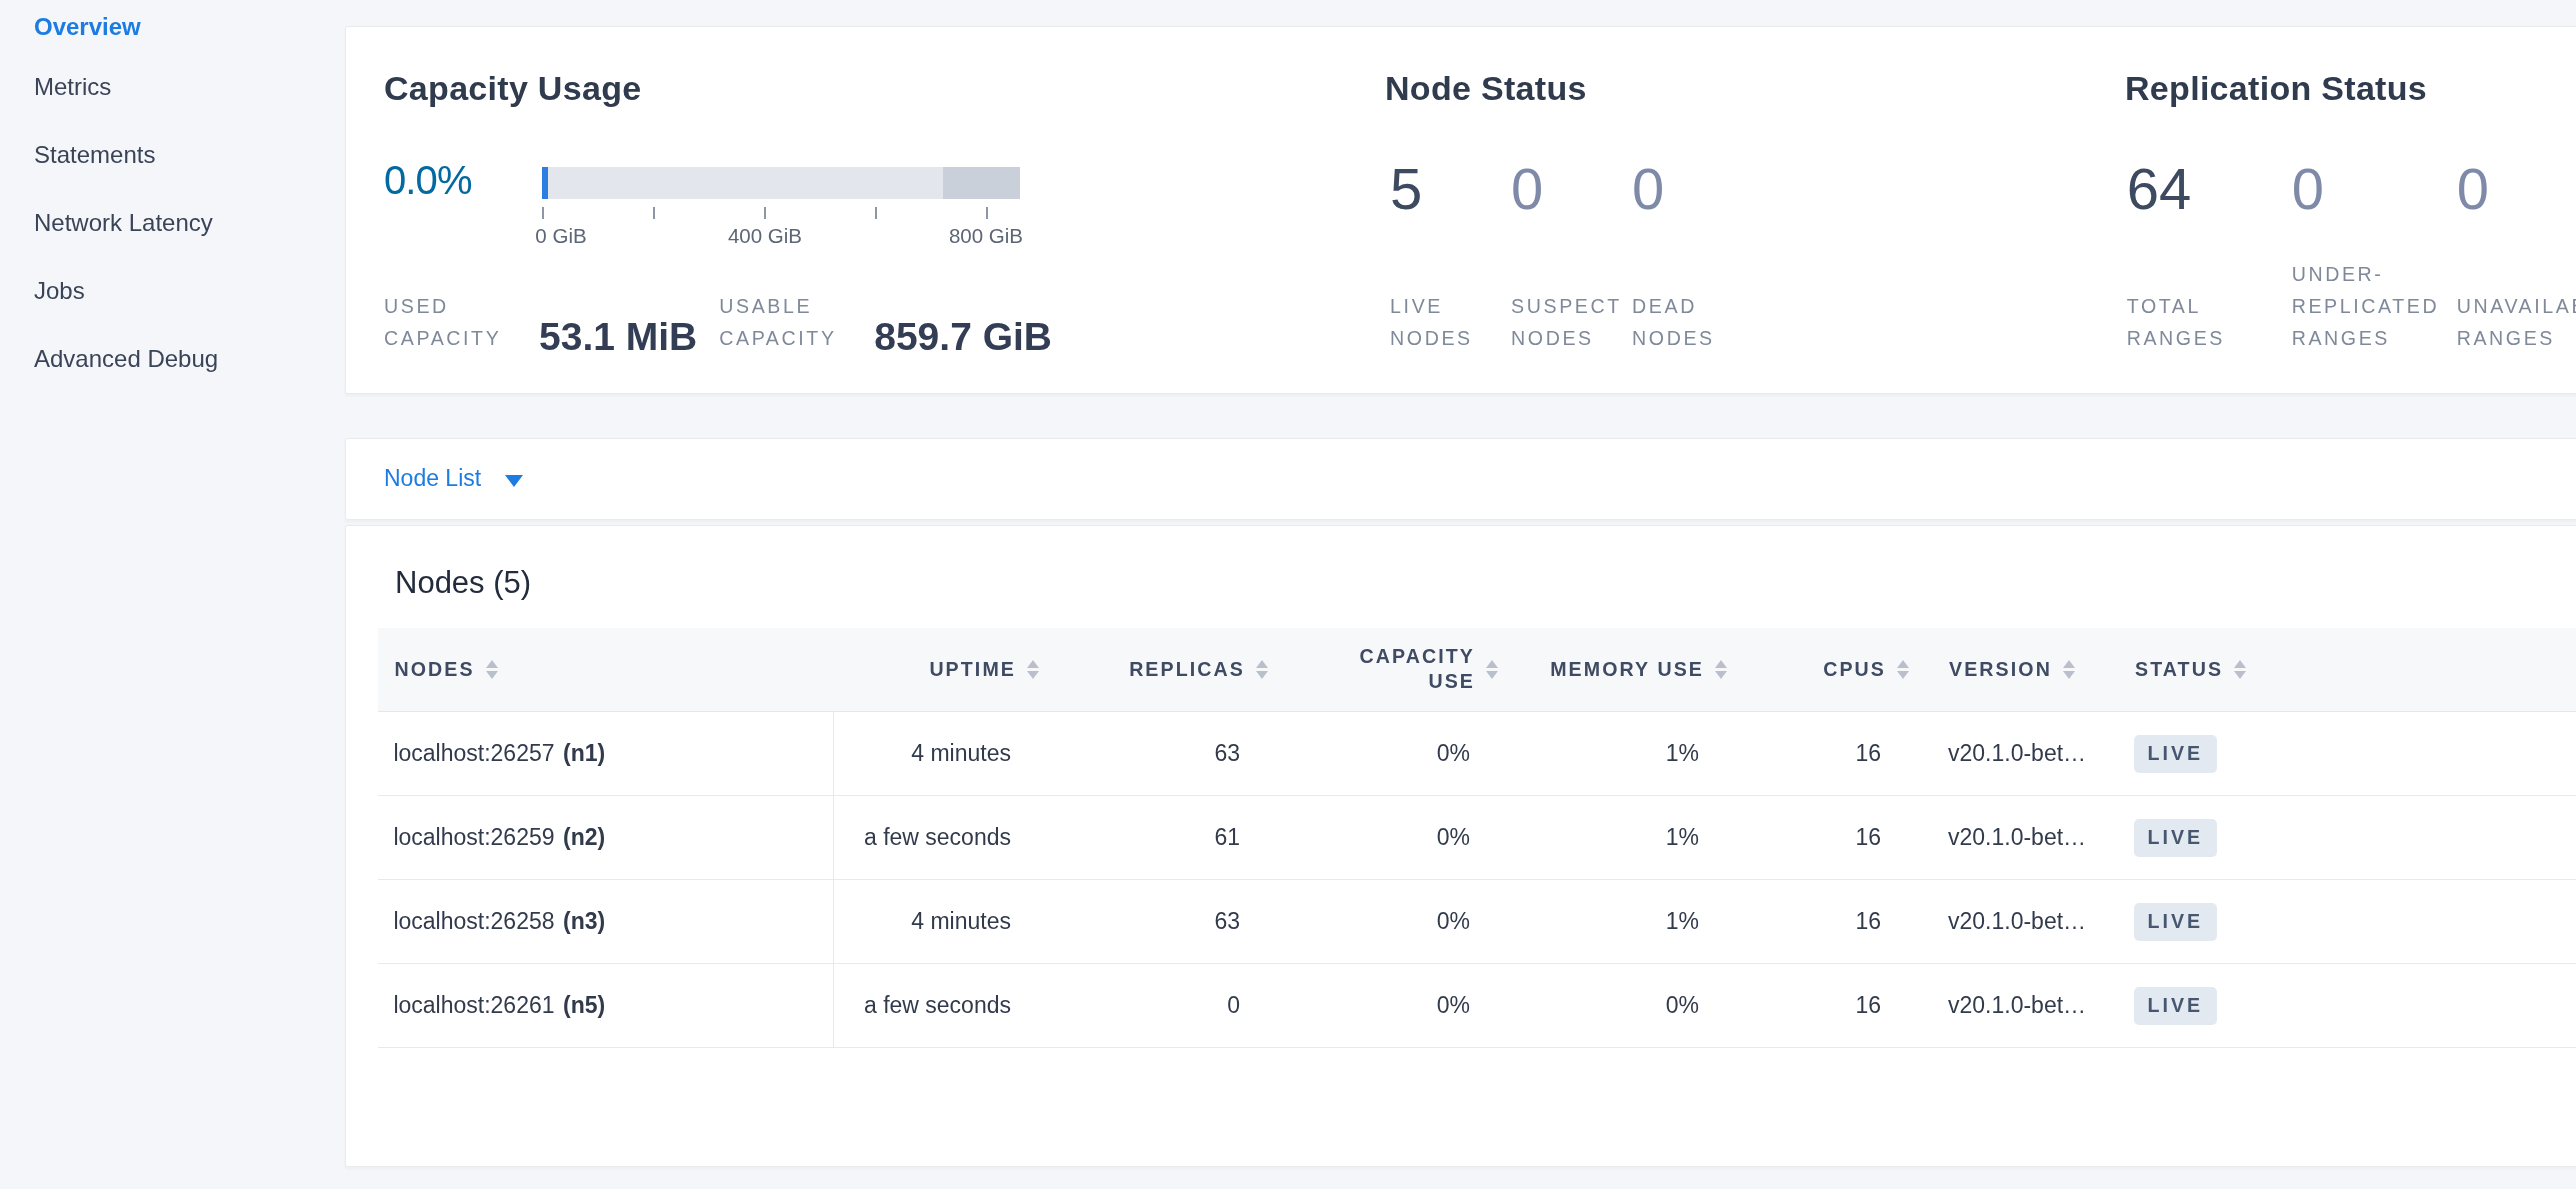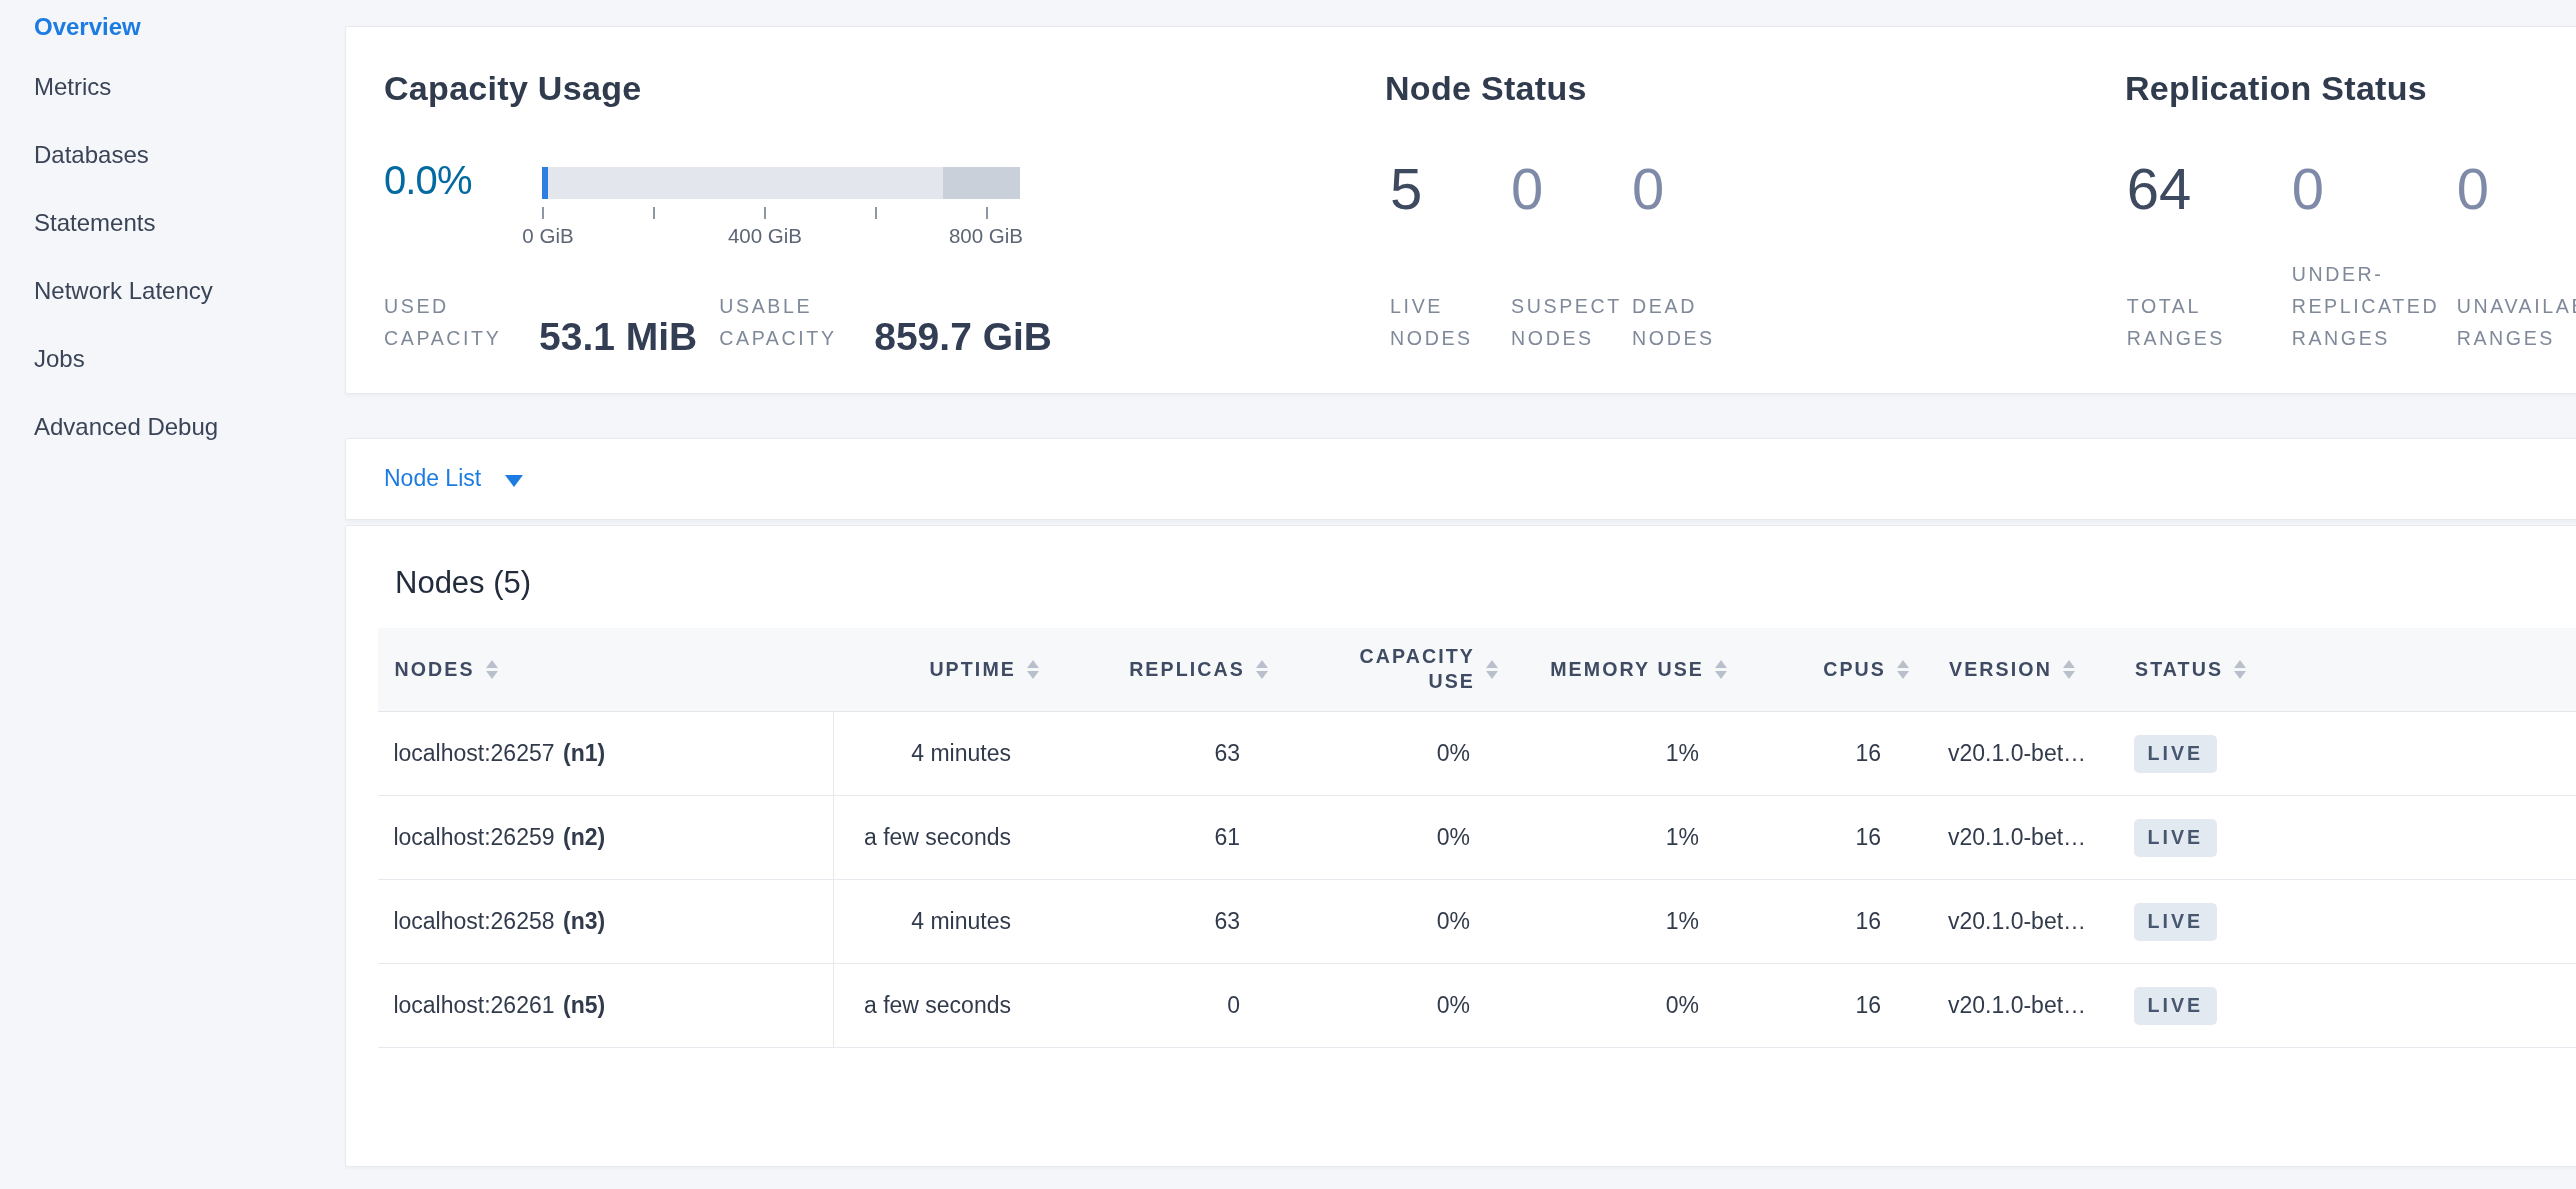--- a/index.html
+++ b/index.html
@@ -124,21 +124,20 @@
   }
 </style>
 </head>
 <body>
 
 <div class="app">
 
   <nav class="sidebar">
     <div class="nav-item first active">Overview</div>
     <div class="nav-item">Metrics</div>
-    <div class="nav-item">Databases</div>
     <div class="nav-item">Statements</div>
     <div class="nav-item">Network Latency</div>
     <div class="nav-item">Jobs</div>
     <div class="nav-item">Advanced Debug</div>
   </nav>
 
   <main class="main">
 
     <section class="card summary-card">
 
@@ -153,21 +152,21 @@
                 <div class="cap-bar-reserved"></div>
               </div>
               <div class="cap-ticks">
                 <div class="cap-tick" style="left:0;"></div>
                 <div class="cap-tick" style="left:111px;"></div>
                 <div class="cap-tick" style="left:222px;"></div>
                 <div class="cap-tick" style="left:333px;"></div>
                 <div class="cap-tick" style="left:444px;"></div>
               </div>
               <div class="cap-axis">
-                <span style="left:6px;">0 GiB</span>
+                <span style="left:19px;">0 GiB</span>
                 <span style="left:223px;text-align:right;">400 GiB</span>
                 <span style="left:444px;">800 GiB</span>
               </div>
             </div>
           </div>
           <div class="stat-row">
             <div class="stat">
               <span class="small-label">USED CAPACITY</span>
               <span class="stat-value">53.1 MiB</span>
             </div>

